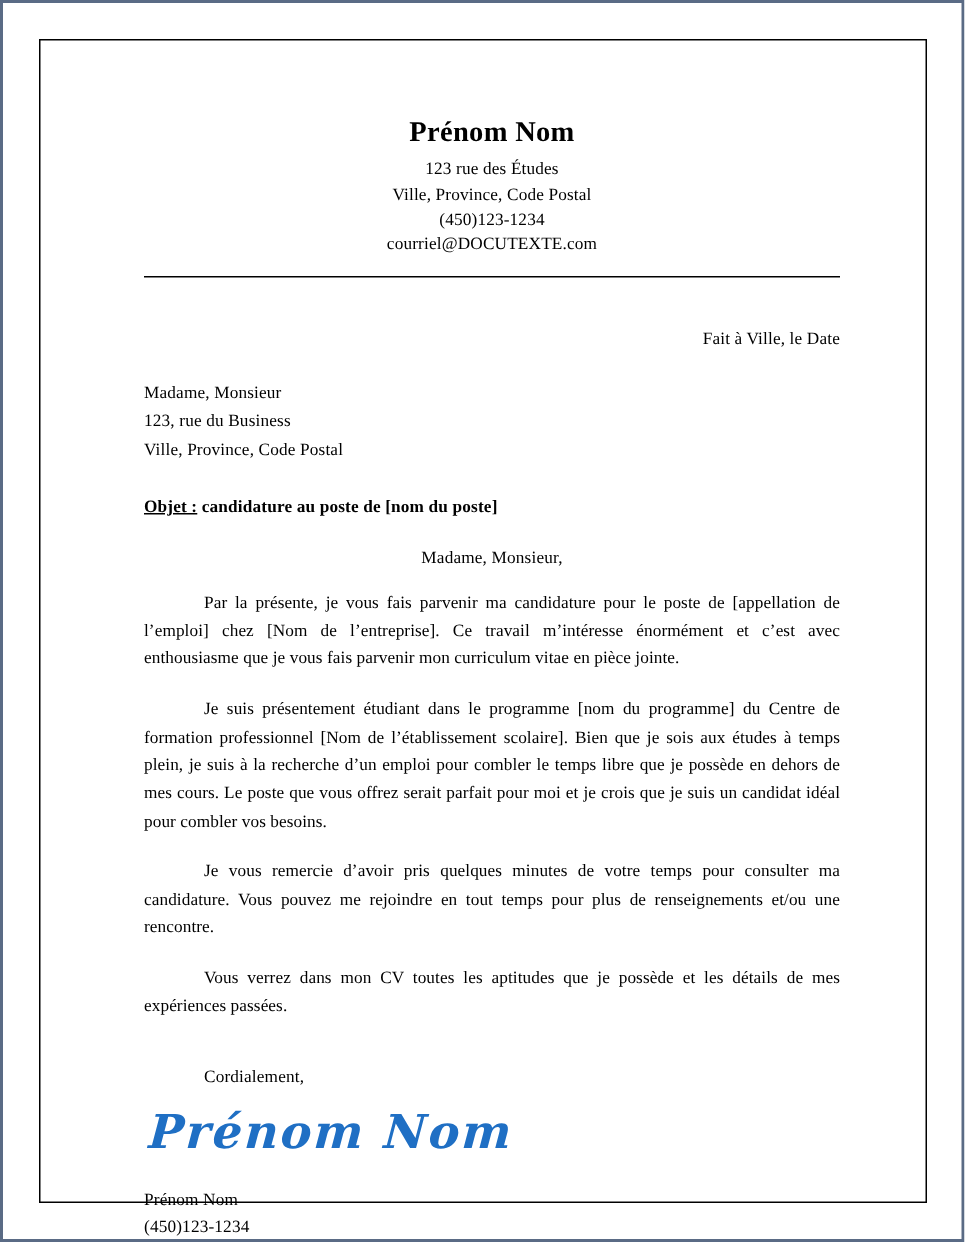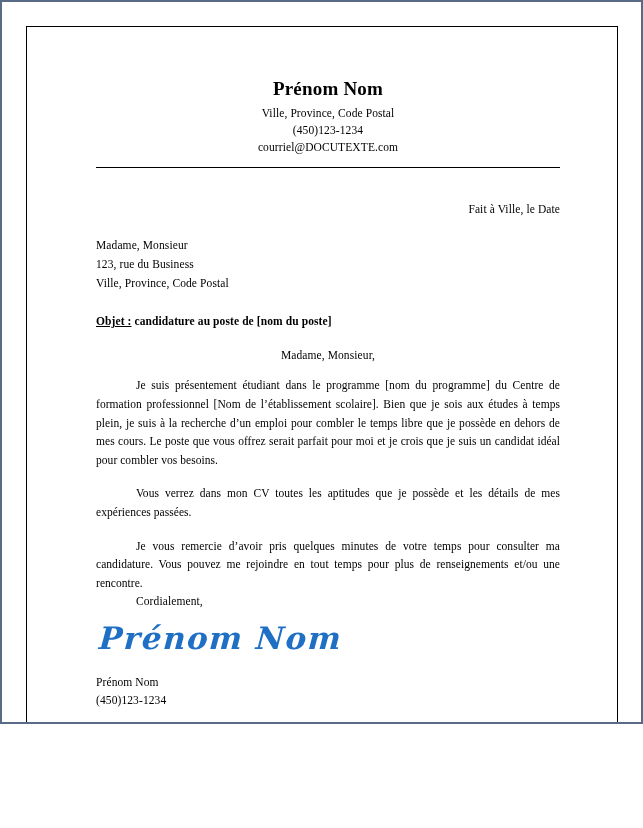--- a/index.html
+++ b/index.html
@@ -12,21 +12,21 @@
     height: 828px;
     font-family: "Liberation Serif", serif;
     -webkit-font-smoothing: antialiased;
   }
 
   
   #screen {
     position: relative;
     box-sizing: border-box;
     width: 643px;
-    height: 724px;
+    height: 828px;
     background: #ffffff;
     border: 2px solid #5a6b85;
     overflow: hidden;
   }
 
   
   #page-frame {
     position: absolute;
     left: 24px;
     top: 24px;
@@ -109,21 +109,21 @@
   }
   .para {
     margin-top: 15px;
     font-size: 11.5px;
     line-height: 1.62;
     text-align: justify;
     text-indent: 40px;
     letter-spacing: 0.05px;
   }
   .closing {
-    margin-top: 2px;
+    margin-top: 32px;
     font-size: 11.5px;
     text-indent: 40px;
     letter-spacing: 0.1px;
   }
 
   
   .signature {
     margin-top: 14px;
     margin-left: 2px;
     font-size: 31px;
@@ -147,20 +147,21 @@
 </style>
 </head>
 <body>
 
 <div id="screen">
   <div id="page-frame">
     <div id="doc">
 
       <div class="letterhead">
         <div class="lh-name">Prénom Nom</div>
+        <div class="lh-line">123 rue des Études</div>
         <div class="lh-line">Ville, Province, Code Postal</div>
         <div class="lh-line">(450)123-1234</div>
         <div class="lh-line">courriel@DOCUTEXTE.com</div>
       </div>
 
       <div class="rule"></div>
 
       <div class="date-line">Fait à Ville, le Date</div>
 
       <div class="recipient">
@@ -168,23 +169,24 @@
         <div>123, rue du Business</div>
         <div>Ville, Province, Code Postal</div>
       </div>
 
       <div class="subject">
         <span class="lbl">Objet :</span><span> candidature au poste de [nom du poste]</span>
       </div>
 
       <div class="salutation">Madame, Monsieur,</div>
 
+      <div class="para">Par la présente, je vous fais parvenir ma candidature pour le poste de [appellation de l’emploi] chez [Nom de l’entreprise]. Ce travail m’intéresse énormément et c’est avec enthousiasme que je vous fais parvenir mon curriculum vitae en pièce jointe.</div>
       <div class="para">Je suis présentement étudiant dans le programme [nom du programme] du Centre de formation professionnel [Nom de l’établissement scolaire]. Bien que je sois aux études à temps plein, je suis à la recherche d’un emploi pour combler le temps libre que je possède en dehors de mes cours. Le poste que vous offrez serait parfait pour moi et je crois que je suis un candidat idéal pour combler vos besoins.</div>
+      <div class="para">Je vous remercie d’avoir pris quelques minutes de votre temps pour consulter ma candidature. Vous pouvez me rejoindre en tout temps pour plus de renseignements et/ou une rencontre.</div>
       <div class="para">Vous verrez dans mon CV toutes les aptitudes que je possède et les détails de mes expériences passées.</div>
-      <div class="para">Je vous remercie d’avoir pris quelques minutes de votre temps pour consulter ma candidature. Vous pouvez me rejoindre en tout temps pour plus de renseignements et/ou une rencontre.</div>
 
       <div class="closing">Cordialement,</div>
 
       <div class="signature">Prénom Nom</div>
 
       <div class="sign-block">
         <div>Prénom Nom</div>
         <div>(450)123-1234</div>
       </div>
 

